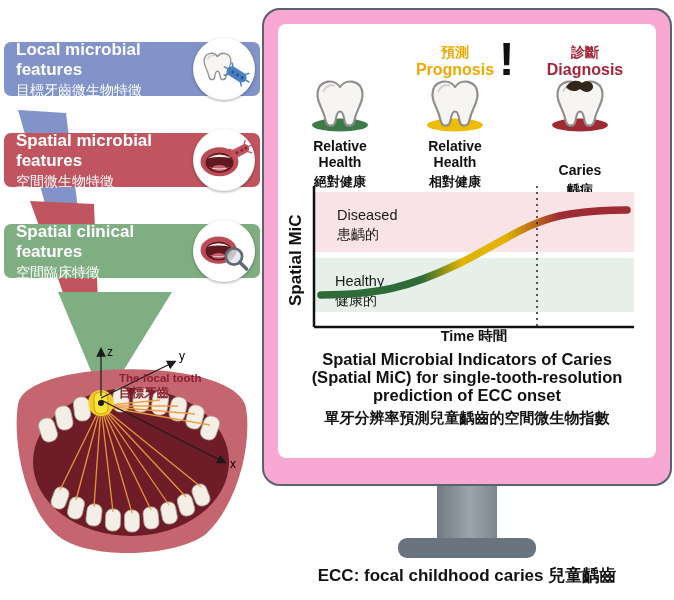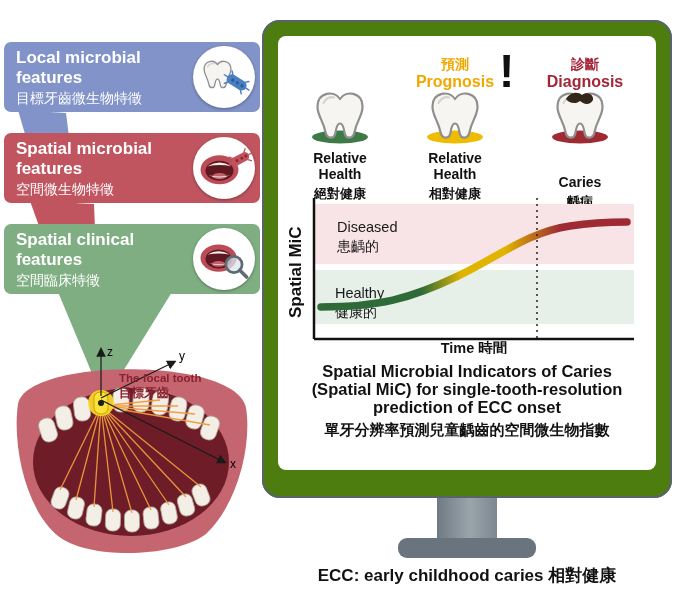--- a/index.html
+++ b/index.html
@@ -4,33 +4,33 @@
 <style>
   html,body{margin:0;padding:0;background:#fff;}
   .page{position:relative;width:674px;height:600px;background:#ffffff;overflow:hidden;
         font-family:"Liberation Sans","DejaVu Sans",sans-serif;color:#111;}
   svg text{font-family:"Liberation Sans","DejaVu Sans",sans-serif;}
 
   
   .beams{position:absolute;left:0;top:0;z-index:1;}
 
   
-  .banner{position:absolute;left:4px;width:256px;height:70px;border-radius:7px;z-index:2;
+  .banner{position:absolute;left:4px;width:256px;height:54px;border-radius:7px;z-index:2;
           display:flex;align-items:center;color:#fff;}
   .banner-text{padding-left:12px;padding-right:66px;}
   .banner-title{font-size:17px;font-weight:bold;line-height:20px;white-space:pre-line;}
   .banner-sub{font-size:14px;line-height:17px;margin-top:2px;}
   .banner-circle{position:absolute;right:5px;top:50%;transform:translateY(-50%);
                  width:62px;height:62px;background:#fff;border-radius:50%;
                  box-shadow:0 1px 3px rgba(0,0,0,.35);display:flex;align-items:center;justify-content:center;}
 
   .mouth-svg{position:absolute;left:2px;top:340px;z-index:3;}
 
   
-  .monitor{position:absolute;left:262px;top:20px;width:410px;height:478px;background:#4d7c0f;
+  .monitor{position:absolute;left:262px;top:8px;width:410px;height:478px;background:#f9a8d4;
            border-radius:18px;box-shadow:inset 0 0 0 2px #59636d;z-index:2;}
   .screen{position:absolute;left:16px;top:16px;width:378px;height:434px;background:#fff;
           border-radius:8px;overflow:hidden;}
   .neck{position:absolute;left:437px;top:484px;width:60px;height:56px;z-index:1;
         background:linear-gradient(90deg,#707a84,#9aa4ab 55%,#7d8791);}
   .base{position:absolute;left:398px;top:538px;width:138px;height:20px;background:#6a747f;
         border-radius:9px;z-index:2;}
 
   
   .prog,.diag{position:absolute;top:20px;width:120px;text-align:center;}
@@ -308,15 +308,15 @@
 (Spatial MiC) for single-tooth-resolution
 prediction of ECC onset</div>
         <div class="caption-zh">單牙分辨率預測兒童齲齒的空間微生物指數</div>
       </div>
 
     </div>
   </div>
   <div class="neck"></div>
   <div class="base"></div>
 
-  <div class="footer">ECC: early childhood caries 相對健康</div>
+  <div class="footer">ECC: focal childhood caries 兒童齲齒</div>
 
 </div>
 
 </body></html>

